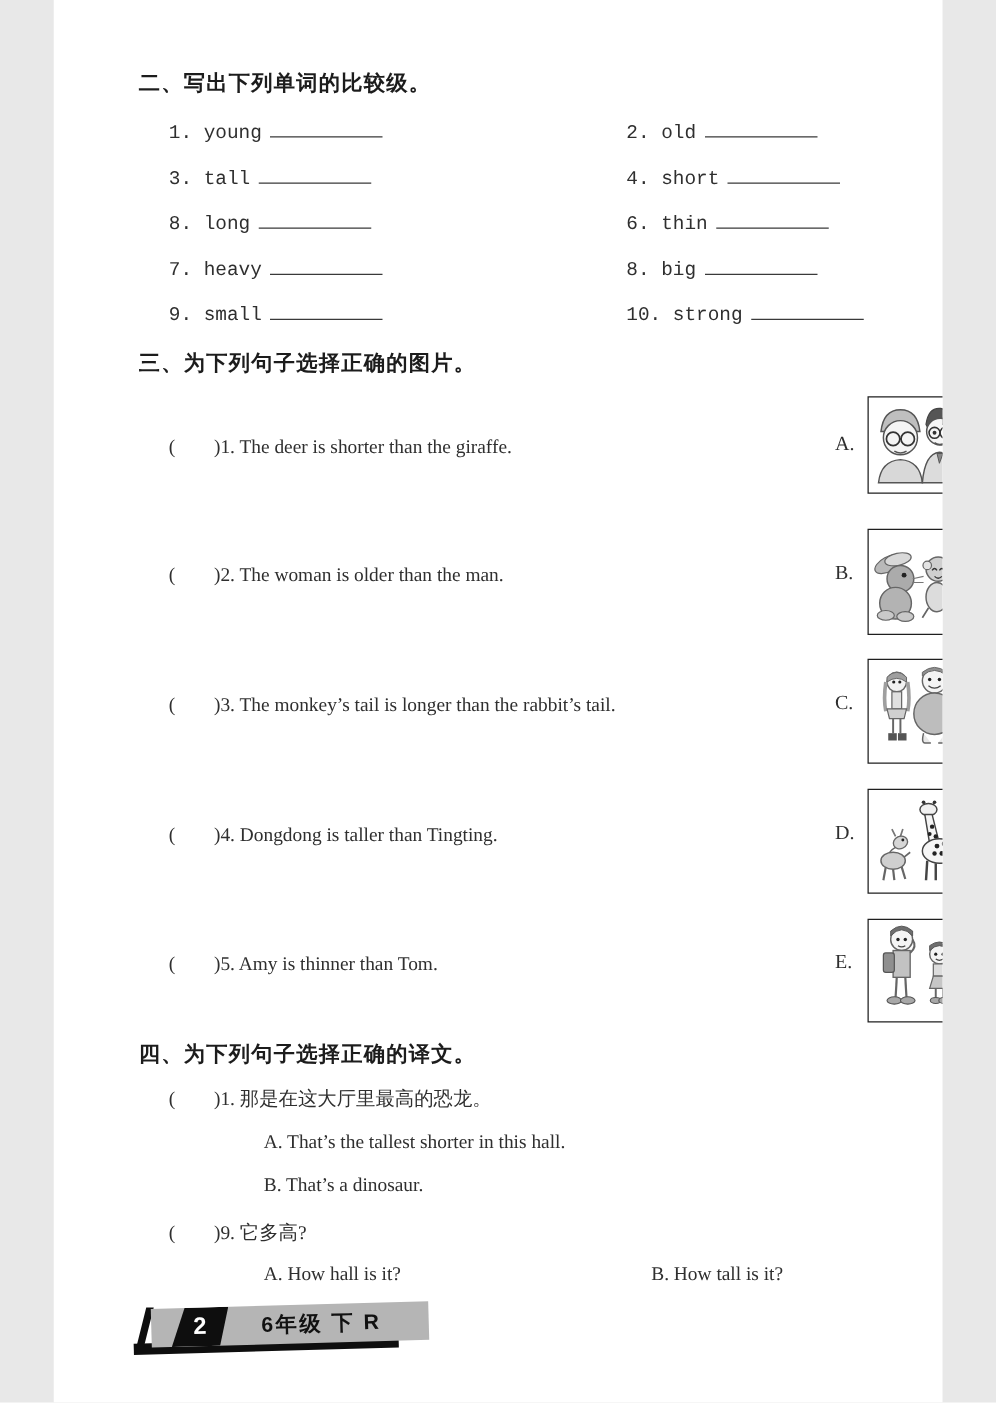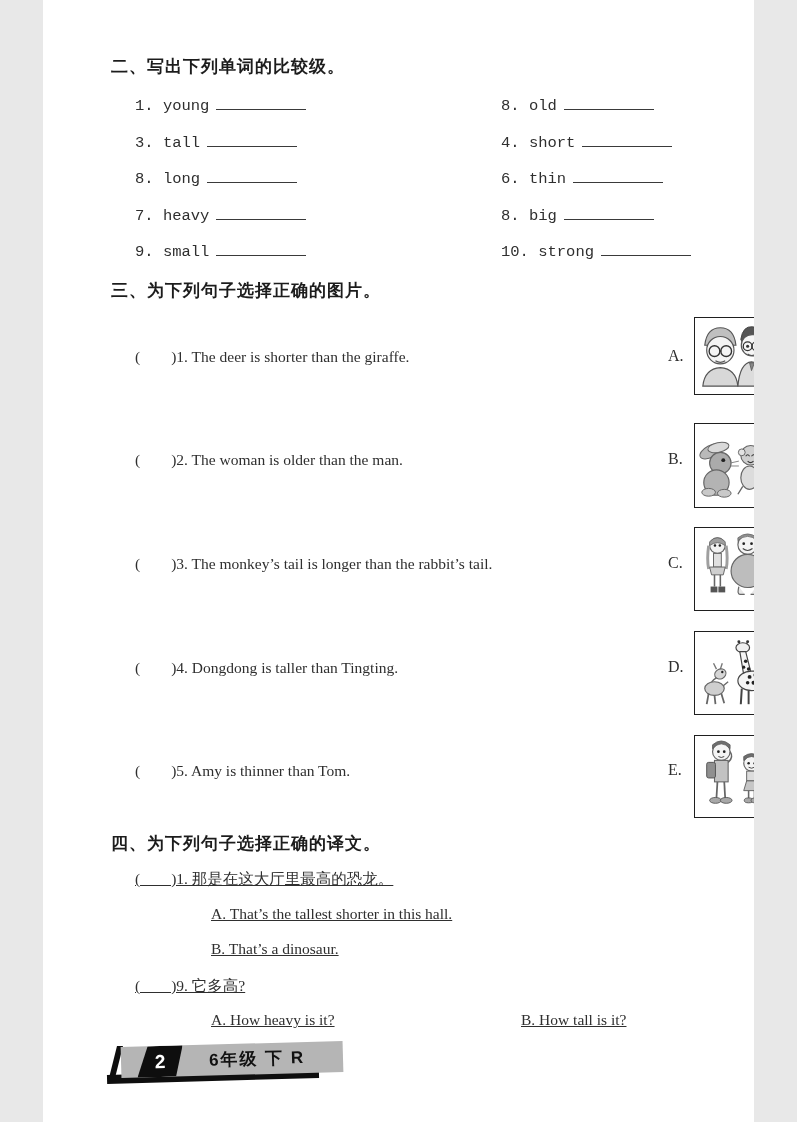--- a/index.html
+++ b/index.html
@@ -34,21 +34,21 @@
   
   .q3-text{position:absolute;left:92px;font-size:15.5px;white-space:nowrap;}
   .q3-letter{position:absolute;left:625px;font-size:16px;}
   .pic-box{
     position:absolute;left:651px;width:79px;
     border:1.5px solid #1f1f1f;background:#fff;
     box-sizing:border-box;
   }
   .pic-box svg{display:block;width:100%;height:100%;}
   
-  .q4-line{position:absolute;font-size:15.5px;white-space:nowrap;text-decoration:underline;}
+  .q4-line{position:absolute;font-size:15.5px;white-space:nowrap;}
   
   .footer{position:absolute;left:58px;top:1040px;width:260px;height:54px;}
   .footer-underbar{
     position:absolute;left:6px;top:32px;width:212px;height:9px;
     background:#0e0e0e;transform:rotate(-1.6deg);
   }
   .footer-leftstroke{
     position:absolute;left:12px;top:6px;width:6px;height:32px;
     background:#0e0e0e;transform:skewX(-14deg);
   }
@@ -75,21 +75,21 @@
 </style>
 </head>
 <body>
 
 <div class="page">
 
   <div class="sec-title" style="top:55px">二、写出下列单词的比较级。</div>
 
   <div class="word-grid">
     <div class="word-item"><span>1. young</span><span class="blank"></span></div>
-    <div class="word-item"><span>8. old</span><span class="blank"></span></div>
+    <div class="word-item"><span>2. old</span><span class="blank"></span></div>
     <div class="word-item"><span>3. tall</span><span class="blank"></span></div>
     <div class="word-item"><span>4. short</span><span class="blank"></span></div>
     <div class="word-item"><span>8. long</span><span class="blank"></span></div>
     <div class="word-item"><span>6. thin</span><span class="blank"></span></div>
     <div class="word-item"><span>7. heavy</span><span class="blank"></span></div>
     <div class="word-item"><span>8. big</span><span class="blank"></span></div>
     <div class="word-item"><span>9. small</span><span class="blank"></span></div>
     <div class="word-item"><span>10. strong</span><span class="blank"></span></div>
   </div>
 
@@ -243,21 +243,21 @@
       <ellipse cx="62" cy="66" rx="4.5" ry="2.5" fill="#a8a8a8" stroke="#555" stroke-width="0.9"></ellipse>
     </svg>
   </div>
 
   <div class="sec-title" style="top:832px">四、为下列句子选择正确的译文。</div>
 
   <div class="q4-line" style="left:92px;top:869px">(　　)1. 那是在这大厅里最高的恐龙。</div>
   <div class="q4-line" style="left:168px;top:905px">A. That’s the tallest shorter in this hall.</div>
   <div class="q4-line" style="left:168px;top:940px">B. That’s a dinosaur.</div>
   <div class="q4-line" style="left:92px;top:976px">(　　)9. 它多高?</div>
-  <div class="q4-line" style="left:168px;top:1011px">A. How heavy is it?</div>
+  <div class="q4-line" style="left:168px;top:1011px">A. How hall is it?</div>
   <div class="q4-line" style="left:478px;top:1011px">B. How tall is it?</div>
 
   <div class="footer">
     <div class="footer-underbar"></div>
     <div class="footer-leftstroke"></div>
     <div class="footer-graybar">
       <div class="footer-numbox">
         <span class="footer-num">2</span>
       </div>
       <span class="footer-label">6年级 下 R</span>

